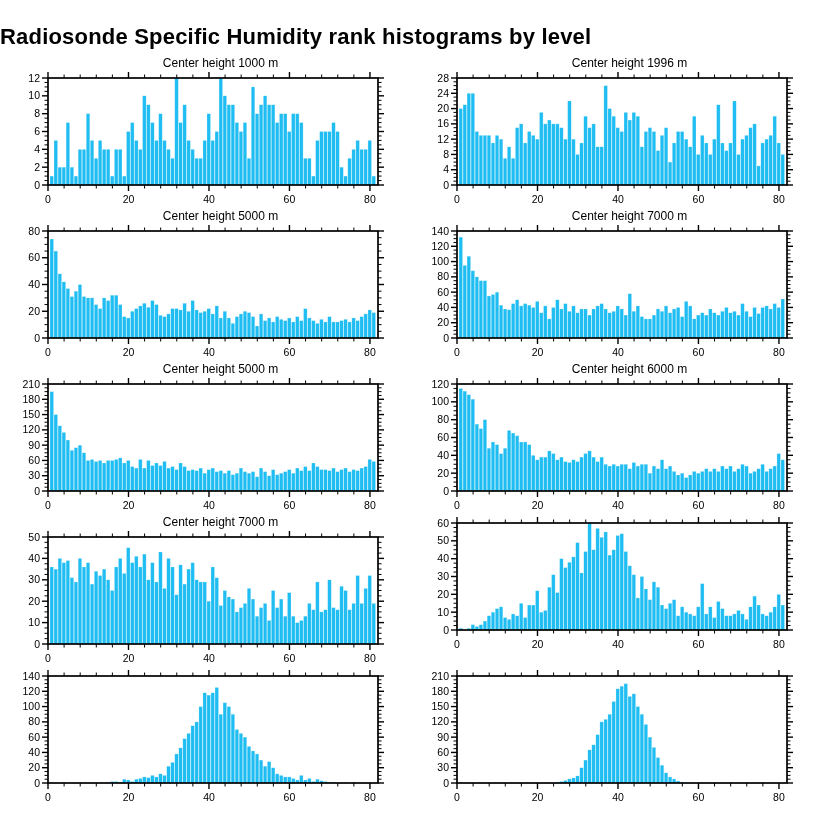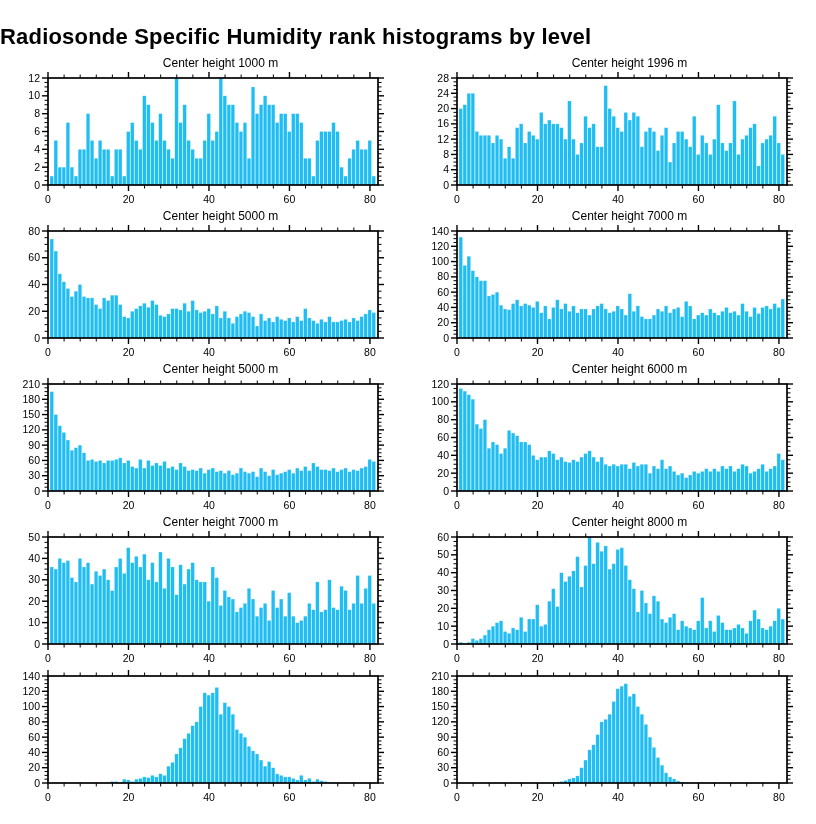--- a/index.html
+++ b/index.html
@@ -1358,21 +1358,20 @@
         <line x1="376.00" y1="34.75" x2="379.50" y2="34.75" stroke="#000" stroke-width="1"></line>
         <line x1="46.00" y1="24.05" x2="42.50" y2="24.05" stroke="#000" stroke-width="1"></line>
         <line x1="376.00" y1="24.05" x2="379.50" y2="24.05" stroke="#000" stroke-width="1"></line>
         <line x1="46.00" y1="18.70" x2="42.50" y2="18.70" stroke="#000" stroke-width="1"></line>
         <line x1="376.00" y1="18.70" x2="379.50" y2="18.70" stroke="#000" stroke-width="1"></line>
         <line x1="46.00" y1="13.35" x2="42.50" y2="13.35" stroke="#000" stroke-width="1"></line>
         <line x1="376.00" y1="13.35" x2="379.50" y2="13.35" stroke="#000" stroke-width="1"></line>
       </svg>
     </div>
     <div class="panel">
-      <div class="panel-title">Center height 8000 m</div>
       <svg width="390" height="139" viewBox="0 0 390 139">
         <rect x="48.01" y="113.22" width="3.57" height="1.78" fill="#1fbdf2" stroke="rgba(255,255,255,0.45)" stroke-width="0.5"></rect>
         <rect x="56.06" y="113.22" width="3.57" height="1.78" fill="#1fbdf2" stroke="rgba(255,255,255,0.45)" stroke-width="0.5"></rect>
         <rect x="60.09" y="109.65" width="3.57" height="5.35" fill="#1fbdf2" stroke="rgba(255,255,255,0.45)" stroke-width="0.5"></rect>
         <rect x="64.11" y="111.43" width="3.57" height="3.57" fill="#1fbdf2" stroke="rgba(255,255,255,0.45)" stroke-width="0.5"></rect>
         <rect x="68.13" y="109.65" width="3.57" height="5.35" fill="#1fbdf2" stroke="rgba(255,255,255,0.45)" stroke-width="0.5"></rect>
         <rect x="72.16" y="106.08" width="3.57" height="8.92" fill="#1fbdf2" stroke="rgba(255,255,255,0.45)" stroke-width="0.5"></rect>
         <rect x="76.18" y="100.73" width="3.57" height="14.27" fill="#1fbdf2" stroke="rgba(255,255,255,0.45)" stroke-width="0.5"></rect>
         <rect x="80.21" y="97.17" width="3.57" height="17.83" fill="#1fbdf2" stroke="rgba(255,255,255,0.45)" stroke-width="0.5"></rect>
         <rect x="84.23" y="93.60" width="3.57" height="21.40" fill="#1fbdf2" stroke="rgba(255,255,255,0.45)" stroke-width="0.5"></rect>

